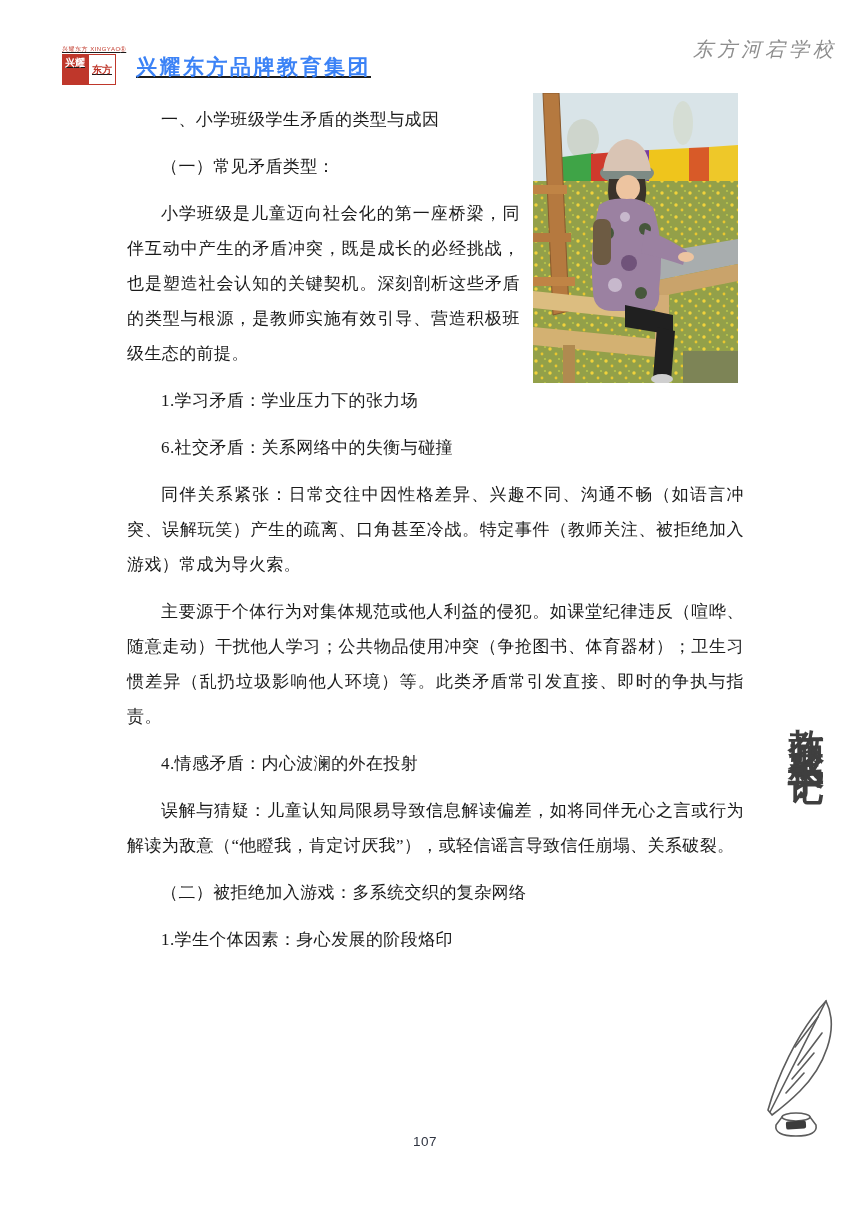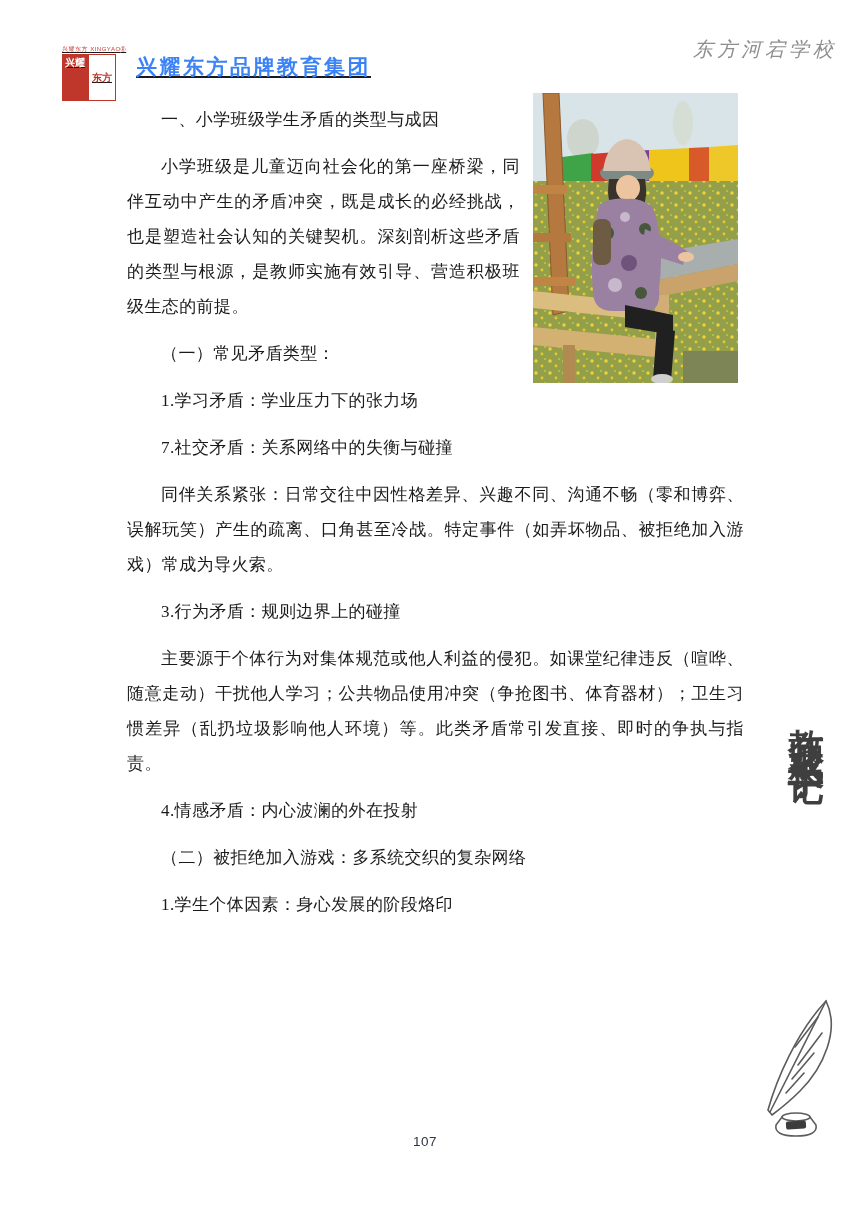--- a/index.html
+++ b/index.html
@@ -24,21 +24,21 @@
     font-family: "Liberation Sans", sans-serif;
     font-size: 6px; color: #c23b2d; white-space: nowrap; letter-spacing: .5px;
   }
   .seal-row { display: flex; margin-top: 1px; }
   .seal-a {
     background: #bf372b; color: #ffffff; font-weight: bold;
     font-size: 10px; padding: 3px 3px; line-height: 11px;
   }
   .seal-b {
     border: 1.5px solid #bf372b; color: #bf372b; font-weight: bold;
-    font-size: 10px; padding: 17px 3px; line-height: 11px; background: #fff;
+    font-size: 10px; padding: 9px 3px; line-height: 11px; background: #fff;
   }
   .logo-reg { font-size: 7px; color: #c23b2d; vertical-align: top; }
   .company {
     margin-top: 7px;
     font-size: 21px; font-weight: bold; color: #3b82f6; letter-spacing: 2.5px;
     white-space: nowrap;
   }
   .school {
     position: absolute; top: 36px; right: 13px;
     font-size: 20px; color: #8e8e8e; letter-spacing: 4px;
@@ -153,28 +153,28 @@
 
         <polygon points="92,212 140,222 140,242 92,234" fill="#202020"></polygon>
         <polygon points="124,234 142,238 138,288 120,286" fill="#202020"></polygon>
         <ellipse cx="129" cy="286" rx="11" ry="5" fill="#cfcfcf"></ellipse>
 
         <rect x="150" y="258" width="55" height="32" fill="#7d8456"></rect>
       </svg>
     </div>
 
     <p>一、小学班级学生矛盾的类型与成因</p>
+    <p>（一）常见矛盾类型：</p>
     <p>小学班级是儿童迈向社会化的第一座桥梁，同伴互动中产生的矛盾冲突，既是成长的必经挑战，也是塑造社会认知的关键契机。深刻剖析这些矛盾的类型与根源，是教师实施有效引导、营造积极班级生态的前提。</p>
-    <p>（一）常见矛盾类型：</p>
     <p>1.学习矛盾：学业压力下的张力场</p>
-    <p>7.社交矛盾：关系网络中的失衡与碰撞</p>
-    <p>同伴关系紧张：日常交往中因性格差异、兴趣不同、沟通不畅（零和博弈、误解玩笑）产生的疏离、口角甚至冷战。特定事件（如弄坏物品、被拒绝加入游戏）常成为导火索。</p>
-    <p>3.行为矛盾：规则边界上的碰撞</p>
+    <p>6.社交矛盾：关系网络中的失衡与碰撞</p>
+    <p>同伴关系紧张：日常交往中因性格差异、兴趣不同、沟通不畅（如语言冲突、误解玩笑）产生的疏离、口角甚至冷战。特定事件（教师关注、被拒绝加入游戏）常成为导火索。</p>
     <p>主要源于个体行为对集体规范或他人利益的侵犯。如课堂纪律违反（喧哗、随意走动）干扰他人学习；公共物品使用冲突（争抢图书、体育器材）；卫生习惯差异（乱扔垃圾影响他人环境）等。此类矛盾常引发直接、即时的争执与指责。</p>
     <p>4.情感矛盾：内心波澜的外在投射</p>
+    <p>误解与猜疑：儿童认知局限易导致信息解读偏差，如将同伴无心之言或行为解读为敌意（“他瞪我，肯定讨厌我”），或轻信谣言导致信任崩塌、关系破裂。</p>
     <p>（二）被拒绝加入游戏：多系统交织的复杂网络</p>
     <p>1.学生个体因素：身心发展的阶段烙印</p>
 
   </div>
 
   <div class="calligraphy">教师成长手记</div>
 
   <div class="quill-wrap">
     <svg width="96" height="150" viewBox="0 0 96 150" xmlns="http://www.w3.org/2000/svg">
       <g stroke="#5c5c5c" stroke-width="1.6" fill="none" stroke-linecap="round">

